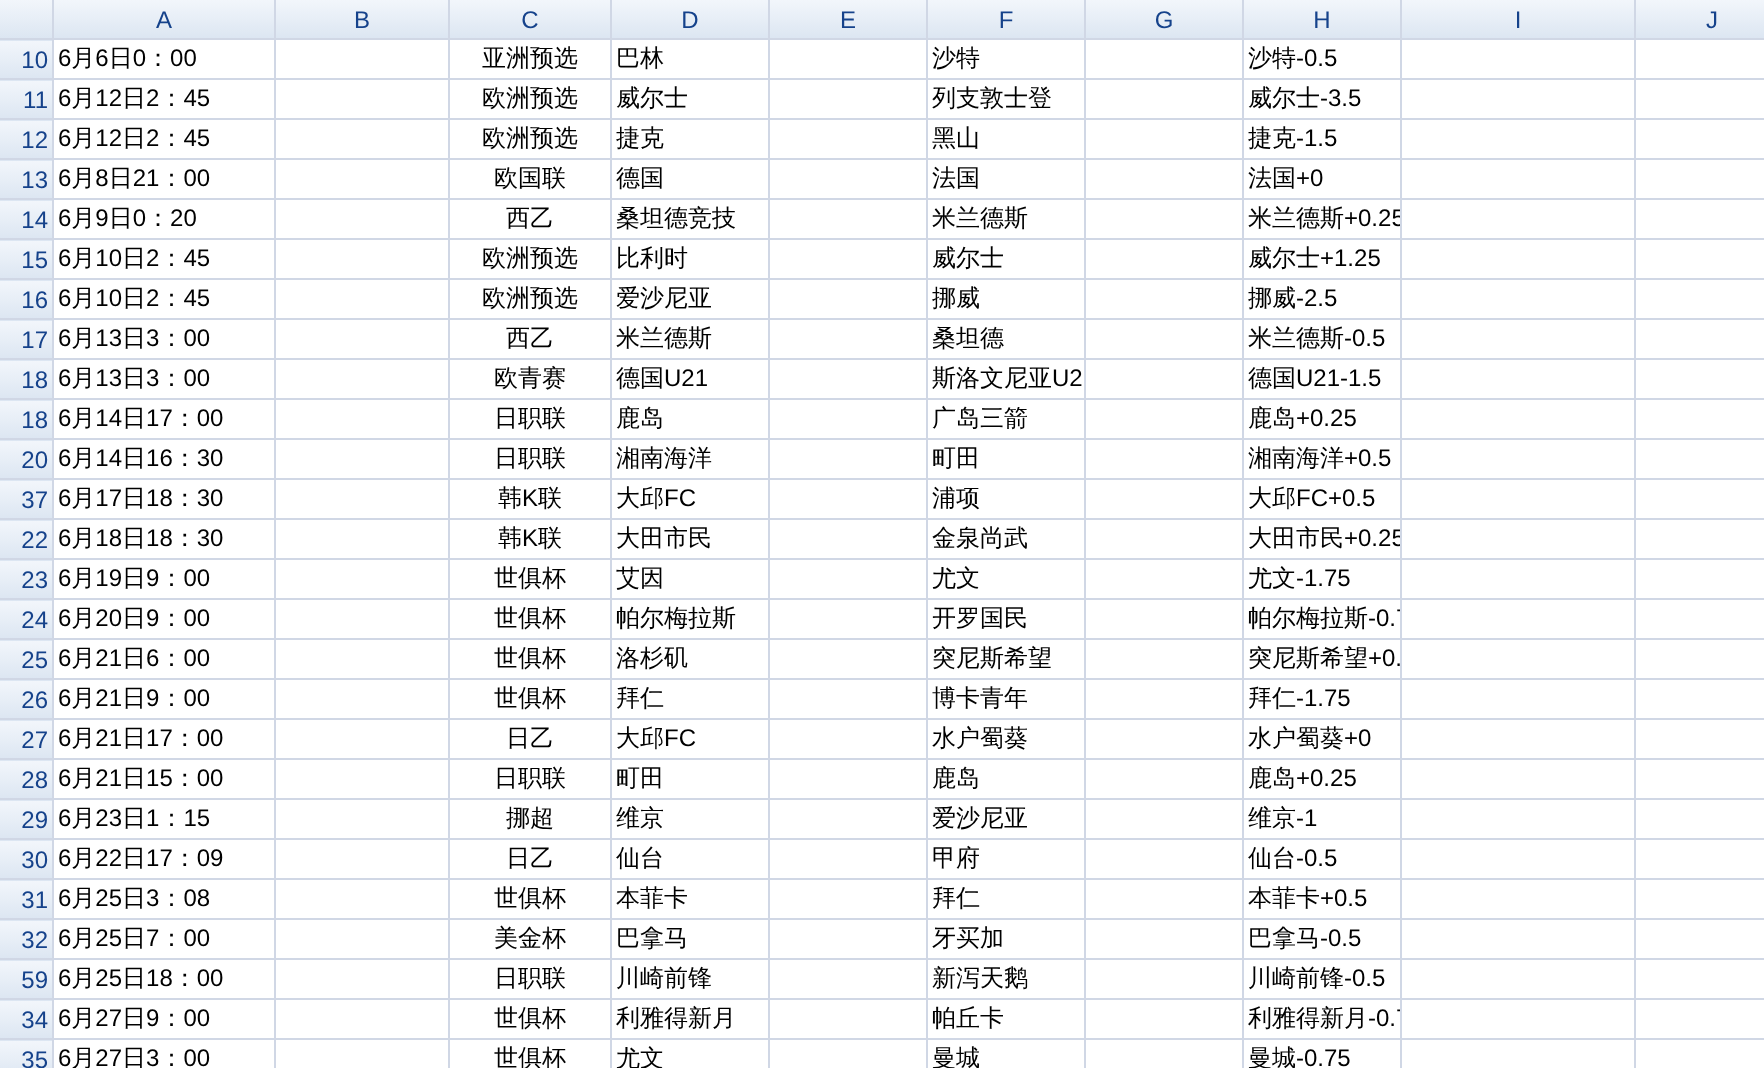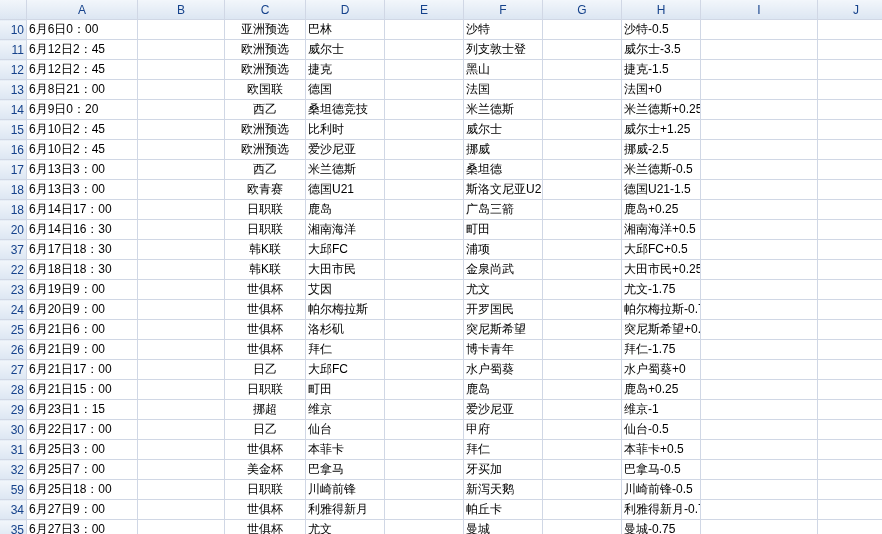--- a/index.html
+++ b/index.html
@@ -336,34 +336,34 @@
           <td class="c-D">维京</td>
           <td class="c-E"></td>
           <td class="c-F">爱沙尼亚</td>
           <td class="c-G"></td>
           <td class="c-H">维京-1</td>
           <td class="c-I"></td>
           <td class="c-J"></td>
         </tr>
         <tr>
           <td class="rowhead">30</td>
-          <td class="c-A">6月22日17：00</td>
+          <td class="c-A">6月22日17：09</td>
           <td class="c-B"></td>
           <td class="c-C ctr">日乙</td>
           <td class="c-D">仙台</td>
           <td class="c-E"></td>
           <td class="c-F">甲府</td>
           <td class="c-G"></td>
           <td class="c-H">仙台-0.5</td>
           <td class="c-I"></td>
           <td class="c-J"></td>
         </tr>
         <tr>
           <td class="rowhead">31</td>
-          <td class="c-A">6月25日3：00</td>
+          <td class="c-A">6月25日3：08</td>
           <td class="c-B"></td>
           <td class="c-C ctr">世俱杯</td>
           <td class="c-D">本菲卡</td>
           <td class="c-E"></td>
           <td class="c-F">拜仁</td>
           <td class="c-G"></td>
           <td class="c-H">本菲卡+0.5</td>
           <td class="c-I"></td>
           <td class="c-J"></td>
         </tr>

